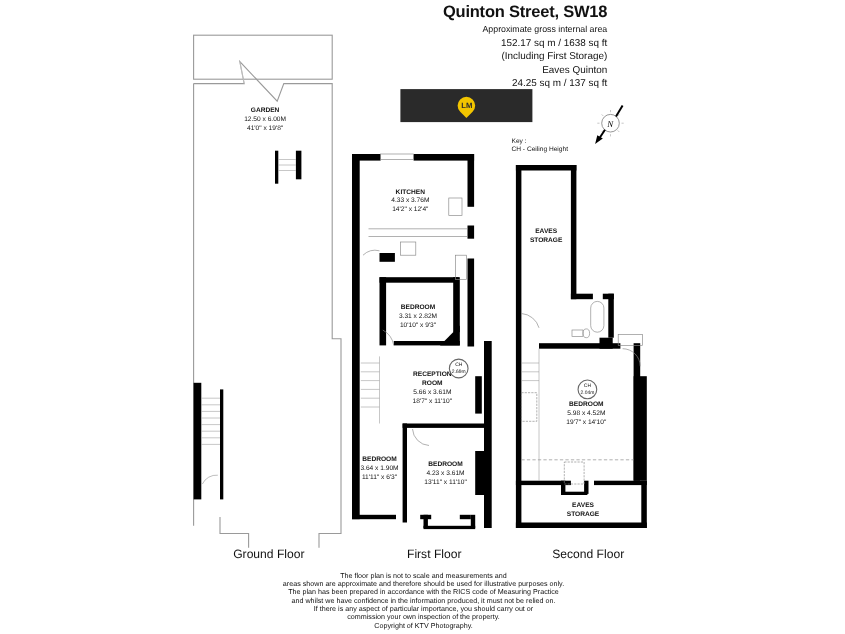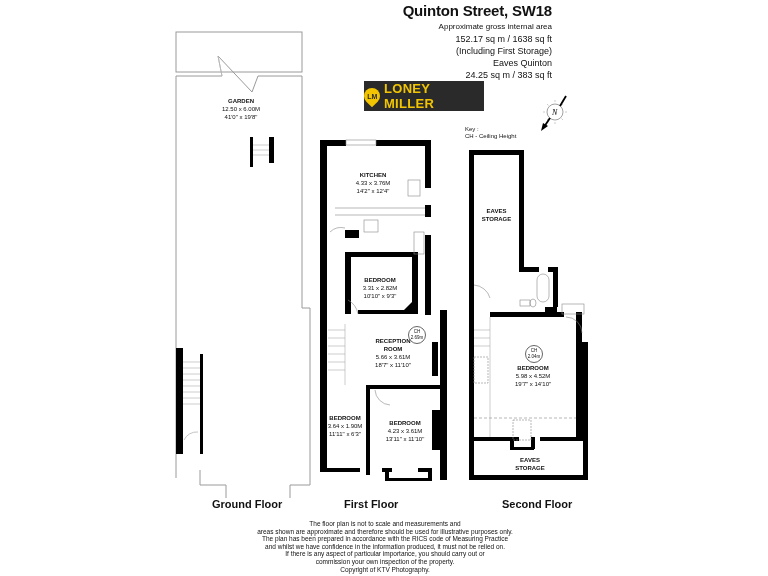--- a/index.html
+++ b/index.html
@@ -7,40 +7,39 @@
   .abs { position:absolute; }
   .hdr { left:312px; width:240px; text-align:right; }
   .title { top:2px; font-size:15px; font-weight:bold; letter-spacing:-0.2px; }
   .sub { font-size:9px; font-weight:normal; line-height:12px; }
   .logo { left:364px; top:81px; width:120px; height:30px; background:#2a2a2a; display:flex; align-items:center; justify-content:center; gap:4px; }
   .logo-mark { width:16px; height:16px; border-radius:50% 50% 50% 0; transform:rotate(-45deg); background:#f2c500; display:flex; align-items:center; justify-content:center; }
   .logo-mark span { transform:rotate(45deg); font-size:7px; font-weight:bold; color:#2a2a2a; }
   .logo-text { color:#f2c500; font-weight:bold; font-size:13px; letter-spacing:0.3px; }
   .room-label { text-align:center; font-size:6px; font-weight:bold; line-height:8px; white-space:nowrap; }
   .room-label .dim { font-weight:normal; }
-  .floor-label { font-size:11px; font-weight:bold; top:498px; }
+  .floor-label { font-size:11px; font-weight:normal; top:498px; }
   .ch { width:16px; height:16px; border:1px solid #666; border-radius:50%; font-size:4.5px; text-align:center; line-height:6px; display:flex; flex-direction:column; justify-content:center; }
   .disclaimer { left:250px; width:270px; top:520px; text-align:center; font-size:6.5px; line-height:7.6px; }
   .key { left:465px; top:126px; font-size:6px; line-height:7px; }
 </style>
 </head>
 <body>
 
 <div class="abs hdr title">Quinton Street, SW18</div>
 <div class="abs hdr sub" style="top:21px;font-size:8px;">Approximate gross internal area</div>
 <div class="abs hdr sub" style="top:33px;">152.17 sq m / 1638 sq ft</div>
 <div class="abs hdr sub" style="top:45px;">(Including First Storage)</div>
 <div class="abs hdr sub" style="top:57px;">Eaves Quinton</div>
-<div class="abs hdr sub" style="top:69px;">24.25 sq m / 383 sq ft</div>
+<div class="abs hdr sub" style="top:69px;">24.25 sq m / 137 sq ft</div>
 
 <div class="abs logo">
   <div class="logo-mark">
       <span>LM</span>
     </div>
-  <div class="logo-text">LONEY MILLER</div>
 </div>
 
 <svg class="abs" style="left:532px;top:92px;" width="46" height="40">
   <circle cx="23" cy="20" r="8" fill="none" stroke="#888" stroke-width="0.8"></circle>
   <g stroke="#aaa" stroke-width="0.6">
     <line x1="23" y1="8" x2="23" y2="10"></line>
       <line x1="23" y1="30" x2="23" y2="32"></line>
     <line x1="11" y1="20" x2="13" y2="20"></line>
       <line x1="33" y1="20" x2="35" y2="20"></line>
     <line x1="15" y1="12" x2="16.5" y2="13.5"></line>
@@ -208,21 +207,21 @@
 <div class="abs room-label" style="left:320px;top:414px;width:50px;">
   <div>BEDROOM</div>
   <div class="dim">3.64 x 1.90M</div>
   <div class="dim">11'11" x 6'3"</div>
 </div>
 <div class="abs room-label" style="left:370px;top:419px;width:70px;">
   <div>BEDROOM</div>
   <div class="dim">4.23 x 3.61M</div>
   <div class="dim">13'11" x 11'10"</div>
 </div>
-<div class="abs floor-label" style="left:344px;">First Floor</div>
+<div class="abs floor-label" style="left:370px;">First Floor</div>
 
 <div class="abs room-label" style="left:474px;top:207px;width:45px;">
   <div>EAVES</div>
   <div>STORAGE</div>
 </div>
 <div class="abs ch" style="left:525px;top:345px;">
   <div>CH</div>
   <div>2.04m</div>
 </div>
 <div class="abs room-label" style="left:498px;top:364px;width:70px;">

